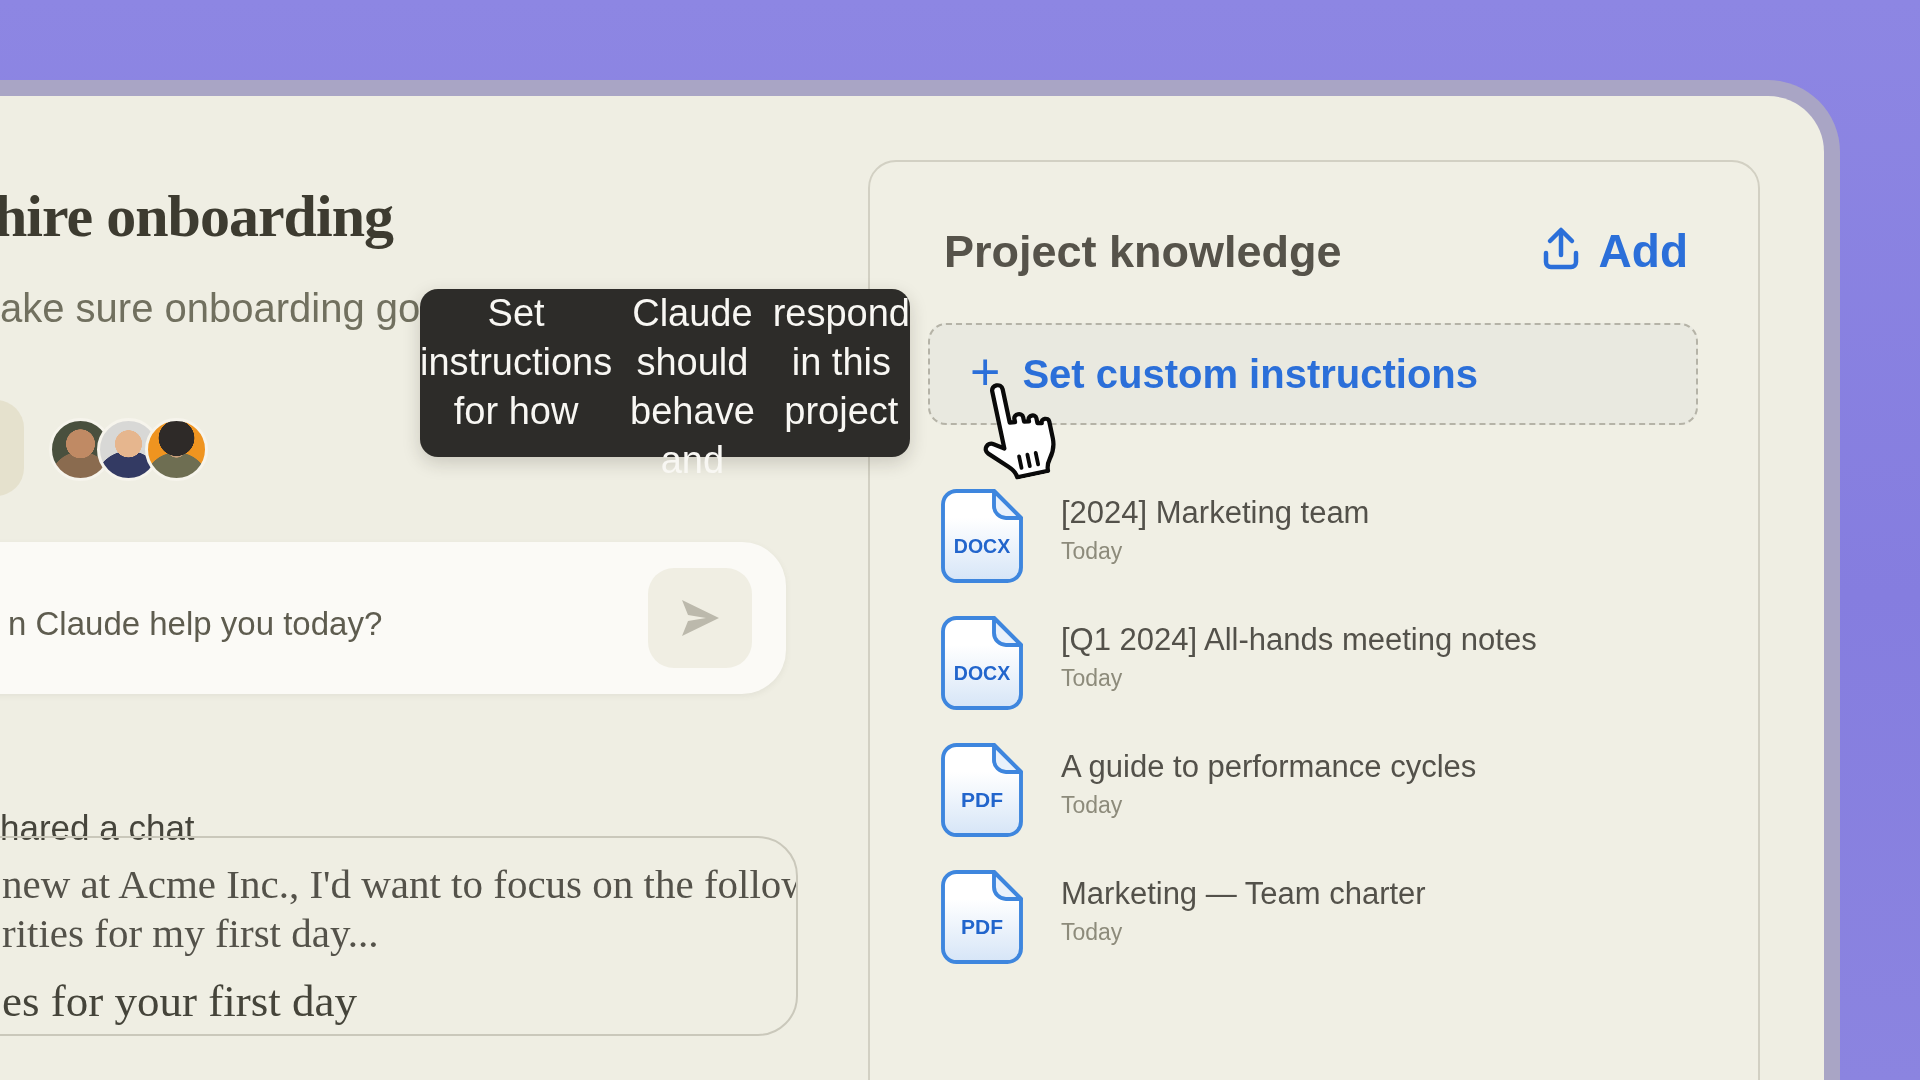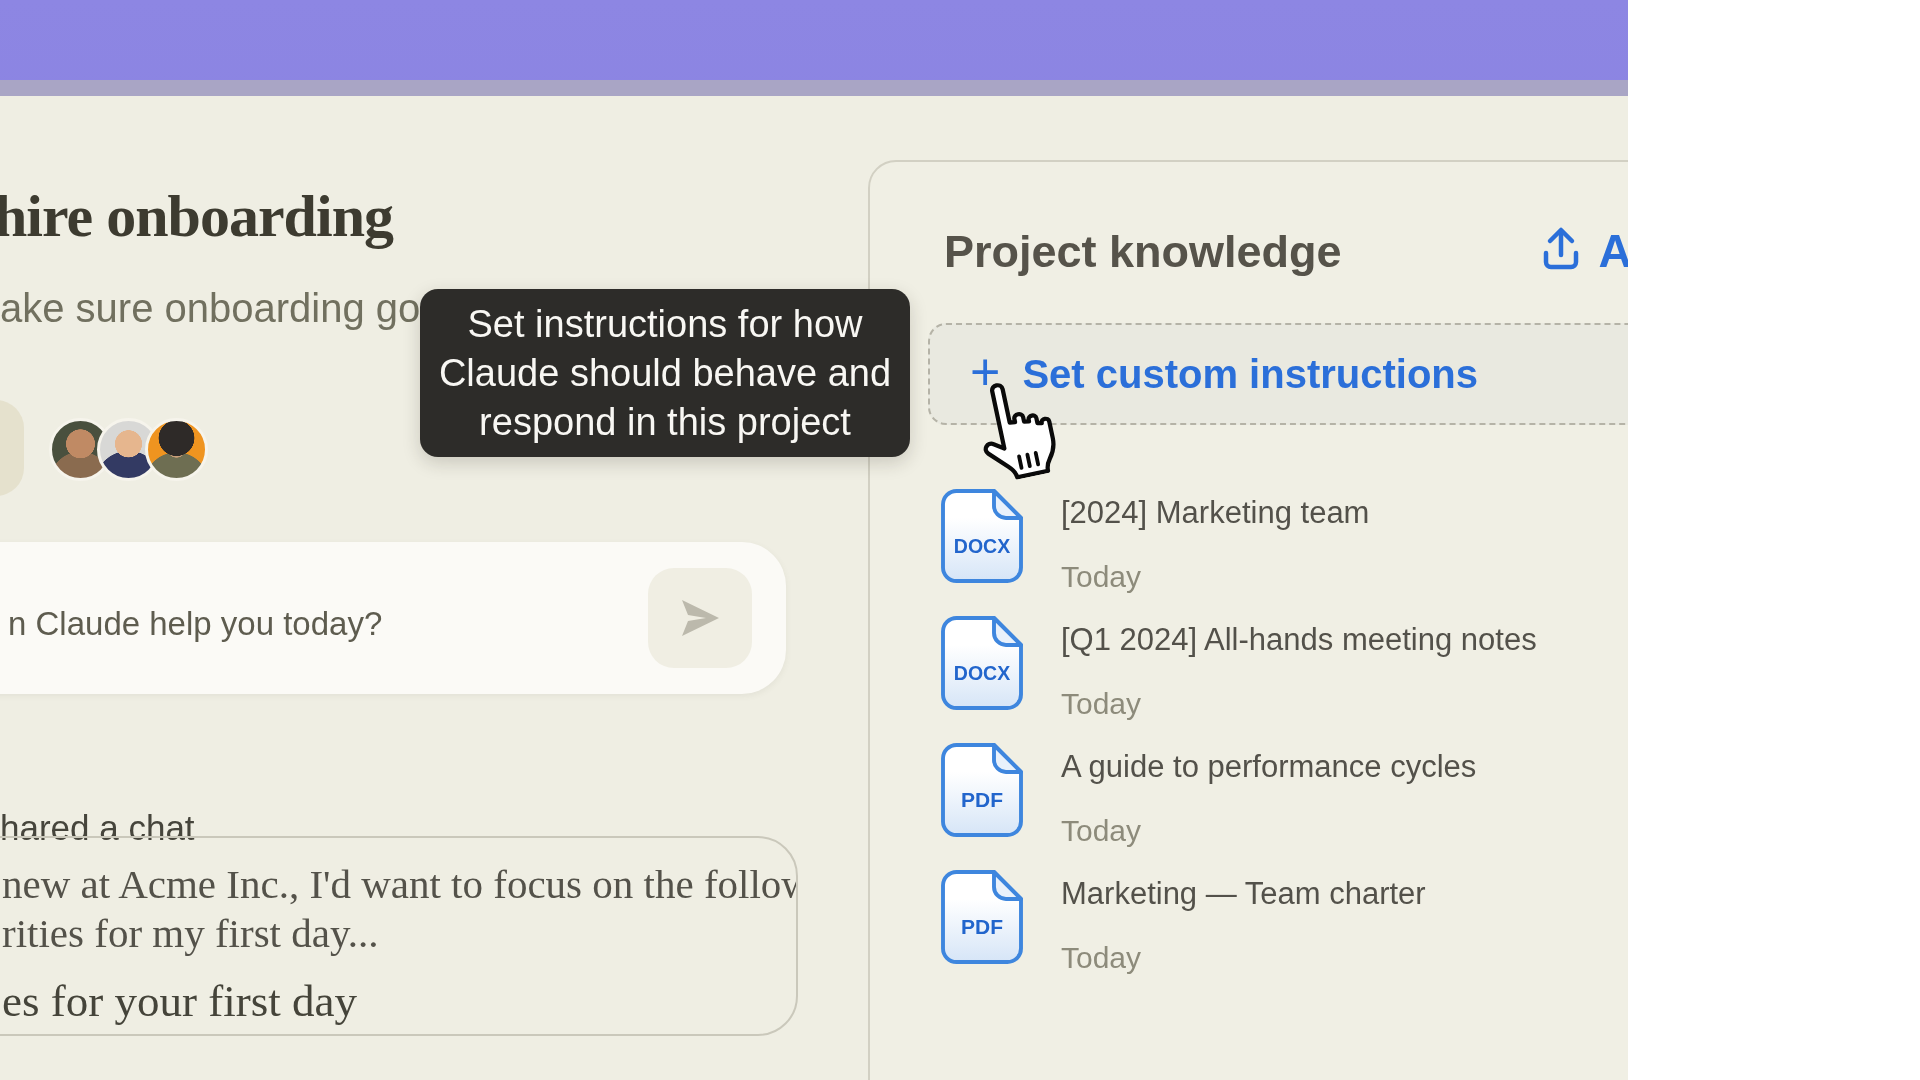--- a/index.html
+++ b/index.html
@@ -1,21 +1,21 @@
 <!DOCTYPE html>
 <html><head>
 <meta charset="utf-8">
 <style>
   * { box-sizing: border-box; }
   html,body { margin:0; padding:0; }
   body { font-family: "Liberation Sans", sans-serif; }
 
   .stage {
     position: relative;
-    width: 1628px; height: 1080px;
+    width: 1920px; height: 1080px;
     overflow: hidden;
     background: linear-gradient(180deg, #8d86e3 0%, #857ddf 55%, #8b84e0 100%);
   }
 
   
   .card {
     position: absolute;
     left: -120px; top: 96px;
     width: 1944px; height: 1120px;
     background: #efeee3;
@@ -141,29 +141,29 @@
 
   .doc-list {
     position: absolute; left: 70px; top: 326px; right: 40px;
     display: flex; flex-direction: column; gap: 31px;
   }
   .doc-row { display: flex; gap: 37px; align-items: flex-start; height: 96px; }
   .doc-icon { position: relative; width: 84px; height: 96px; flex: 0 0 84px; }
   .doc-icon svg { display:block; width: 84px; height: 96px; }
   .doc-texts { padding-top: 2px; }
   .doc-title { font-size: 31px; color: #53514a; line-height: 46px; white-space: nowrap; }
-  .doc-date  { font-size: 30px; color: #8d8b7b; margin-top: 24px; }
+  .doc-date  { font-size: 23px; color: #8d8b7b; margin-top: 2px; }
 
   
   .tooltip {
     position: absolute; left: 420px; top: 289px;
     width: 490px; height: 168px;
     background: #2d2c29; border-radius: 18px;
     color: #f8f7f3;
-    display: flex; flex-direction: column; justify-content: center;
+    display: flex; flex-direction: row; justify-content: center;
     text-align: center;
     font-size: 38px; line-height: 49px;
     z-index: 25;
     box-shadow: 0 6px 18px rgba(40,35,20,0.18);
   }
 
   
   .hand-cursor {
     position: absolute; left: 966px; top: 378px;
     width: 88px; height: 102px; z-index: 30;

